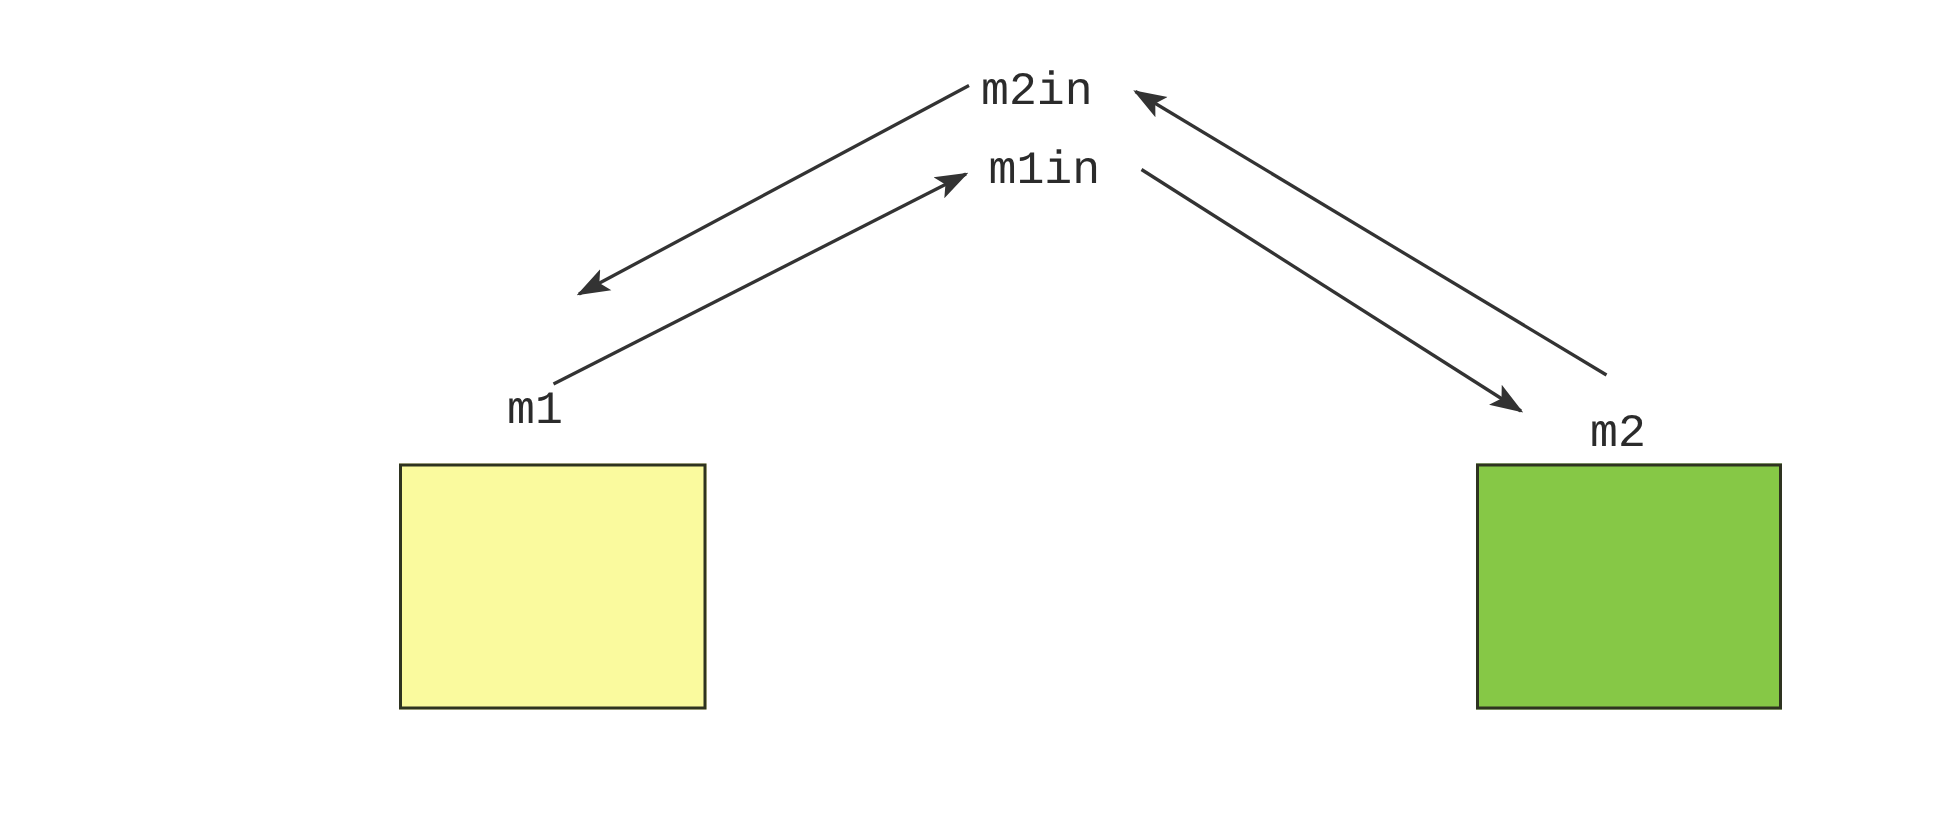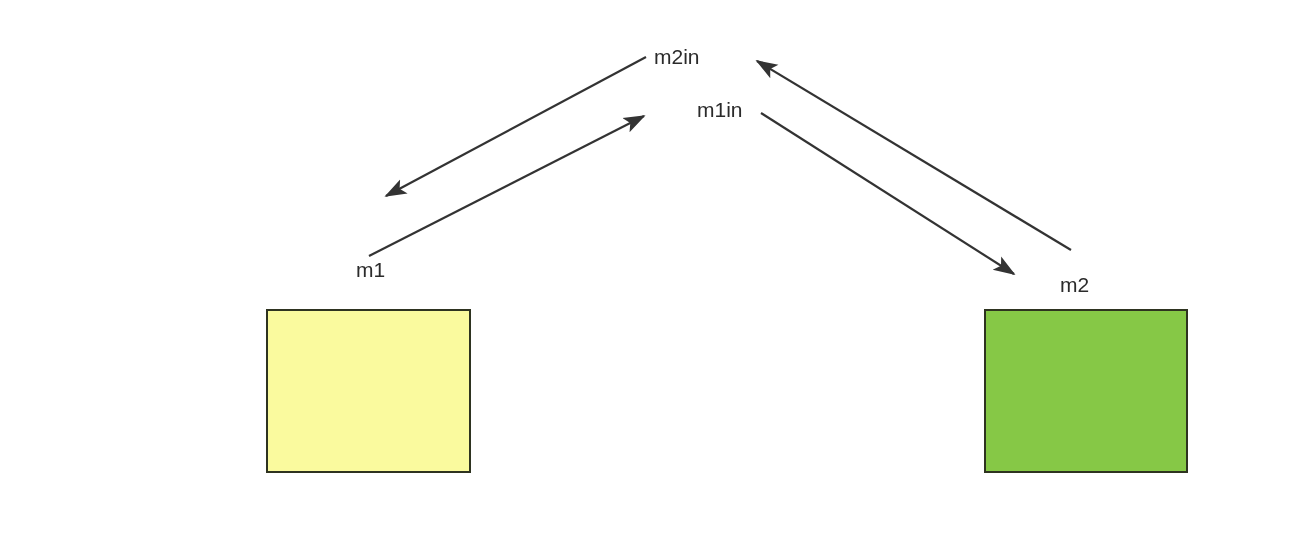--- a/index.html
+++ b/index.html
@@ -17,22 +17,22 @@
   }
   .diagram-svg {
     position: absolute;
     left: 0;
     top: 0;
     width: 1305px;
     height: 549px;
   }
   .node-label {
     position: absolute;
-    font-family: Liberation Sans, sans-serif;
-    font-size: 21px;
+    font-family: Liberation Mono, monospace;
+    font-size: 31px;
     font-weight: 400;
     color: #2b2b2b;
     white-space: nowrap;
     line-height: 1;
     letter-spacing: 0px;
   }
   .box {
     position: absolute;
     box-sizing: border-box;
     border: 2px solid #2e3320;
@@ -45,22 +45,22 @@
     background: #fafa9e;
   }
   #box-m2 {
     left: 984px;
     top: 309px;
     width: 204px;
     height: 164px;
     background: #86c846;
   }
   #label-m2in { left: 654px; top: 46px; }
-  #label-m1in { left: 697px; top: 99px; }
-  #label-m1  { left: 338px; top: 259px; margin-left: 18px; }
+  #label-m1in { left: 659px; top: 99px; }
+  #label-m1  { left: 338px; top: 259px; }
   #label-m2  { left: 1060px; top: 274px; }
 </style>
 </head>
 <body>
 
 <div id="canvas">
 
   <svg class="diagram-svg" viewBox="0 0 1305 549">
     <defs>
       <marker id="arrowhead" markerWidth="10" markerHeight="8" refX="9.2" refY="4" orient="auto" markerUnits="strokeWidth">

